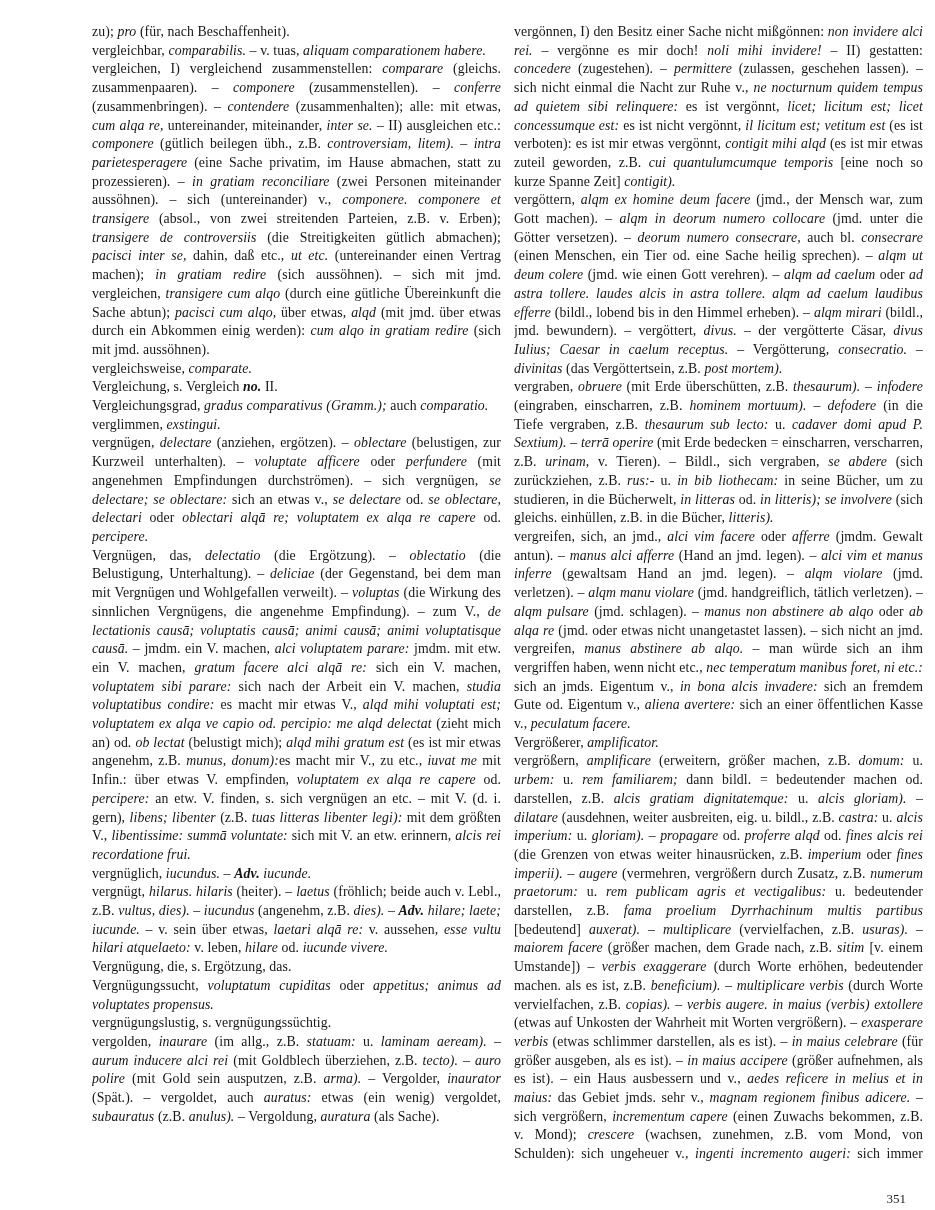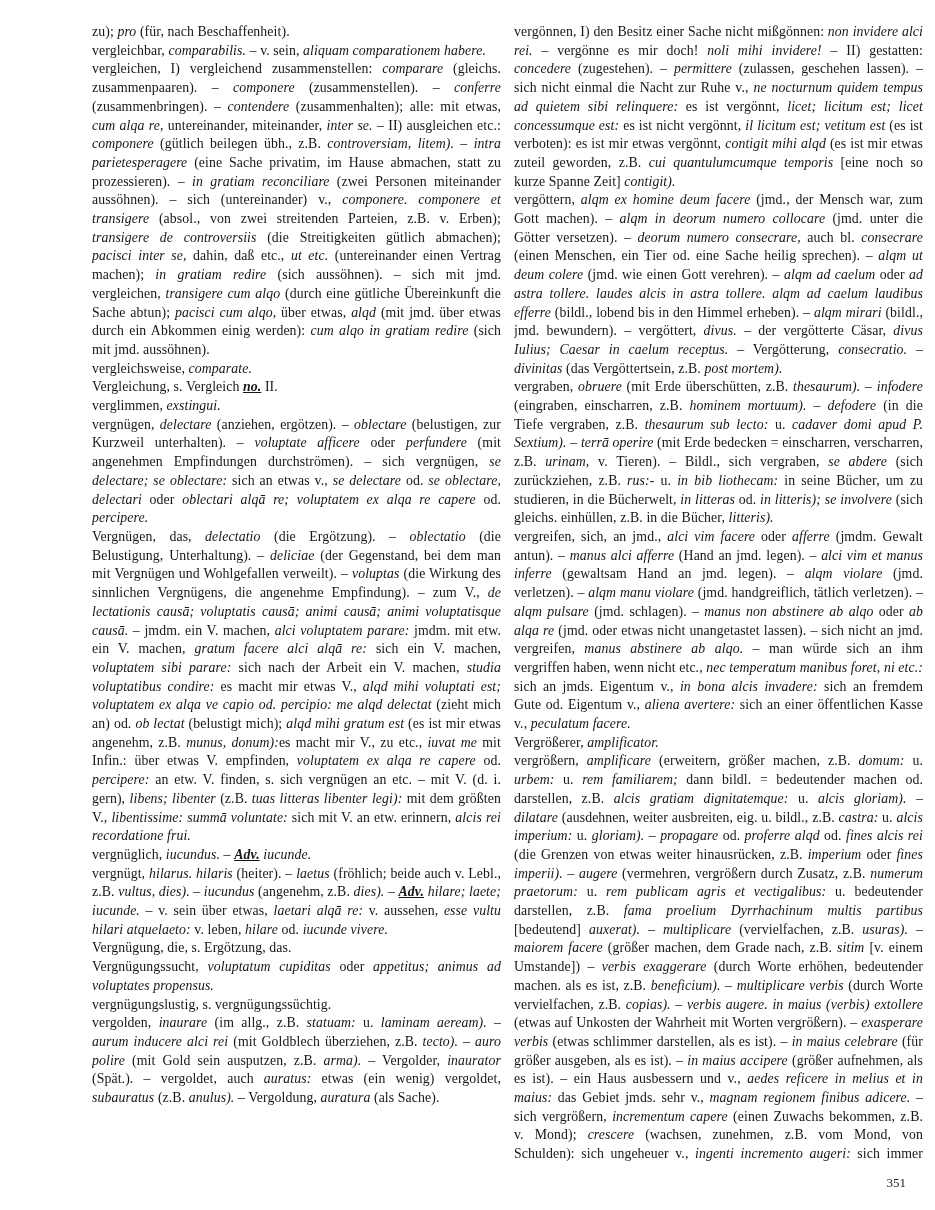--- a/index.html
+++ b/index.html
@@ -28,39 +28,40 @@
     text-align: justify;
     font-size: 13.8px;
     line-height: 18.7px;
     letter-spacing: 0.1px;
     hyphens: auto;
     -webkit-hyphens: auto;
   }
   .col p { margin: 0; padding: 0; }
   .b  { font-weight: normal; }
   .i  { font-style: italic; }
-  .bi { font-weight: bold; font-style: italic; text-decoration: underline; }
+  .bi { font-weight: bold; font-style: italic; }
   .page-number {
     position: absolute;
-    right: 29px; bottom: 19px;
+    right: 29px; bottom: 3px;
     font-size: 13px;
     color: #222;
   }
 </style>
 </head>
 <body>
 
 <div class="page">
   <div class="columns">
     <div class="col" id="col-0">
         <p><span>zu); </span><span class="i">pro</span><span> (für, nach Beschaffenheit).</span></p>
-        <p><span class="b">vergleichbar</span><span>, </span><span class="i">comparabilis.</span><span> – v. sein, </span><span class="i">aliquam comparationem habere.</span></p>
+        <p><span class="b">vergleichbar</span><span>, </span><span class="i">comparabilis.</span><span> – v. tuas, </span><span class="i">aliquam comparationem habere.</span></p>
         <p><span class="b">vergleichen</span><span>, I) vergleichend zusammenstellen: </span><span class="i">comparare</span><span> (gleichs. zusammenpaaren). – </span><span class="i">componere</span><span> (zusammenstellen). – </span><span class="i">conferre</span><span> (zusammenbringen). – </span><span class="i">contendere</span><span> (zusammenhalten); alle: mit etwas, </span><span class="i">cum alqa re,</span><span> untereinander, miteinander, </span><span class="i">inter se.</span><span> – II) ausgleichen etc.: </span><span class="i">componere</span><span> (gütlich beilegen übh., z.B. </span><span class="i">controversiam, litem).</span><span> – </span><span class="i">intra parietesperagere</span><span> (eine Sache privatim, im Hause abmachen, statt zu prozessieren). – </span><span class="i">in gratiam reconciliare</span><span> (zwei Personen miteinander aussöhnen). – sich (untereinander) v., </span><span class="i">componere. componere et transigere</span><span> (absol., von zwei streitenden Parteien, z.B. v. Erben); </span><span class="i">transigere de controversiis</span><span> (die Streitigkeiten gütlich abmachen); </span><span class="i">pacisci inter se,</span><span> dahin, daß etc., </span><span class="i">ut etc.</span><span> (untereinander einen Vertrag machen); </span><span class="i">in gratiam redire</span><span> (sich aussöhnen). – </span><span class="b">sich</span><span> mit jmd. </span><span class="b">vergleichen</span><span>, </span><span class="i">transigere cum alqo</span><span> (durch eine gütliche Übereinkunft die Sache abtun); </span><span class="i">pacisci cum alqo,</span><span> über etwas, </span><span class="i">alqd</span><span> (mit jmd. über etwas durch ein Abkommen einig werden): </span><span class="i">cum alqo in gratiam redire</span><span> (sich mit jmd. aussöhnen).</span></p>
         <p><span class="b">vergleichsweise</span><span>, </span><span class="i">comparate.</span></p>
         <p><span class="b">Vergleichung</span><span>, s. Vergleich </span><span class="bi">no.</span><span> II.</span></p>
+        <p><span class="b">Vergleichungsgrad</span><span>, </span><span class="i">gradus comparativus (Gramm.);</span><span> auch </span><span class="i">comparatio.</span></p>
         <p><span class="b">verglimmen</span><span>, </span><span class="i">exstingui.</span></p>
         <p><span class="b">vergnügen</span><span>, </span><span class="i">delectare</span><span> (anziehen, ergötzen). – </span><span class="i">oblectare</span><span> (belustigen, zur Kurzweil unterhalten). – </span><span class="i">voluptate afficere</span><span> oder </span><span class="i">perfundere</span><span> (mit angenehmen Empfindungen durchströmen). – </span><span class="b">sich vergnügen</span><span>, </span><span class="i">se delectare; se oblectare:</span><span> sich an etwas v., </span><span class="i">se delectare</span><span> od. </span><span class="i">se oblectare, delectari</span><span> oder </span><span class="i">oblectari alqā re; voluptatem ex alqa re capere</span><span> od. </span><span class="i">percipere.</span></p>
         <p><span class="b">Vergnügen</span><span>, das, </span><span class="i">delectatio</span><span> (die Ergötzung). – </span><span class="i">oblectatio</span><span> (die Belustigung, Unterhaltung). – </span><span class="i">deliciae</span><span> (der Gegenstand, bei dem man mit Vergnügen und Wohlgefallen verweilt). – </span><span class="i">voluptas</span><span> (die Wirkung des sinnlichen Vergnügens, die angenehme Empfindung). – zum V., </span><span class="i">de lectationis causā; voluptatis causā; animi causā; animi voluptatisque causā.</span><span> – jmdm. ein V. machen, </span><span class="i">alci voluptatem parare:</span><span> jmdm. mit etw. ein V. machen, </span><span class="i">gratum facere alci alqā re:</span><span> sich ein V. machen, </span><span class="i">voluptatem sibi parare:</span><span> sich nach der Arbeit ein V. machen, </span><span class="i">studia voluptatibus condire:</span><span> es macht mir etwas V., </span><span class="i">alqd mihi voluptati est; voluptatem ex alqa ve capio od. percipio: me alqd delectat</span><span> (zieht mich an) od. </span><span class="i">ob lectat</span><span> (belustigt mich); </span><span class="i">alqd mihi gratum est</span><span> (es ist mir etwas angenehm, z.B. </span><span class="i">munus, donum):</span><span class="b">es</span><span> macht mir V., zu etc., </span><span class="i">iuvat me</span><span> mit Infin.: über etwas V. empfinden, </span><span class="i">voluptatem ex alqa re capere</span><span> od. </span><span class="i">percipere:</span><span> an etw. V. finden, s. sich vergnügen an etc. – mit V. (d. i. gern), </span><span class="i">libens; libenter</span><span> (z.B. </span><span class="i">tuas litteras libenter legi):</span><span> mit dem größten V., </span><span class="i">libentissime: summā voluntate:</span><span> sich mit V. an etw. erinnern, </span><span class="i">alcis rei recordatione frui.</span></p>
         <p><span class="b">vergnüglich</span><span>, </span><span class="i">iucundus.</span><span> – </span><span class="bi">Adv.</span><span> </span><span class="i">iucunde.</span></p>
         <p><span class="b">vergnügt</span><span>, </span><span class="i">hilarus. hilaris</span><span> (heiter). – </span><span class="i">laetus</span><span> (fröhlich; beide auch v. Lebl., z.B. </span><span class="i">vultus, dies).</span><span> – </span><span class="i">iucundus</span><span> (angenehm, z.B. </span><span class="i">dies).</span><span> – </span><span class="bi">Adv.</span><span> </span><span class="i">hilare; laete; iucunde.</span><span> – v. sein über etwas, </span><span class="i">laetari alqā re:</span><span> v. aussehen, </span><span class="i">esse vultu hilari atquelaeto:</span><span> v. leben, </span><span class="i">hilare</span><span> od. </span><span class="i">iucunde vivere.</span></p>
         <p><span class="b">Vergnügung</span><span>, die, s. Ergötzung, das.</span></p>
         <p><span class="b">Vergnügungssucht</span><span>, </span><span class="i">voluptatum cupiditas</span><span> oder </span><span class="i">appetitus; animus ad voluptates propensus.</span></p>
         <p><span class="b">vergnügungslustig</span><span>, s. vergnügungssüchtig.</span></p>
         <p><span class="b">vergolden</span><span>, </span><span class="i">inaurare</span><span> (im allg., z.B. </span><span class="i">statuam:</span><span> u. </span><span class="i">laminam aeream).</span><span> – </span><span class="i">aurum inducere alci rei</span><span> (mit Goldblech überziehen, z.B. </span><span class="i">tecto).</span><span> – </span><span class="i">auro polire</span><span> (mit Gold sein ausputzen, z.B. </span><span class="i">arma).</span><span> – </span><span class="b">Vergolder</span><span>, </span><span class="i">inaurator</span><span> (Spät.). – </span><span class="b">vergoldet</span><span>, auch </span><span class="i">auratus:</span><span> etwas (ein wenig) vergoldet, </span><span class="i">subauratus</span><span> (z.B. </span><span class="i">anulus).</span><span> – </span><span class="b">Vergoldung</span><span>, </span><span class="i">auratura</span><span> (als Sache).</span></p>
       </div>

